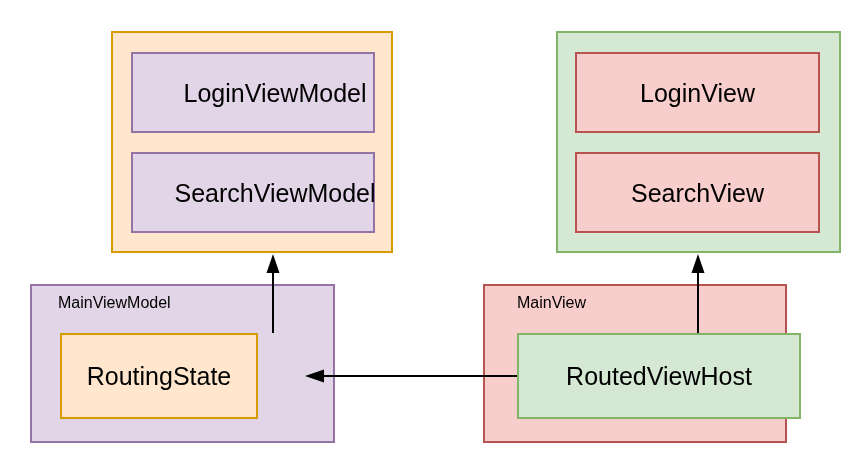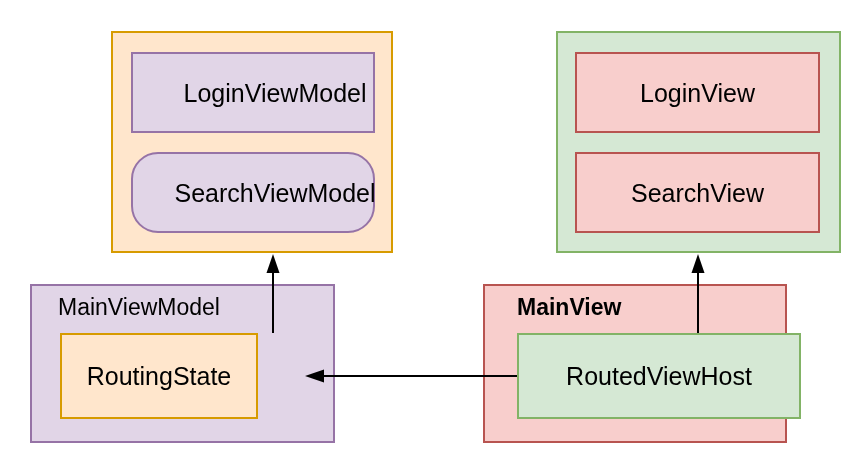--- a/index.html
+++ b/index.html
@@ -20,44 +20,44 @@
   .node {
     display: flex;
     align-items: center;
     justify-content: center;
     font-size: 25px;
     text-align: center;
     line-height: 1.2;
   }
   .group-label {
     position: absolute;
-    font-size: 23px;
+    font-size: 16px;
     white-space: nowrap;
   }
   
   .orange { background: #ffe6cc; border-color: #d79b00; }
   .purple { background: #e1d5e7; border-color: #9673a6; padding-left: 44px; }
   .green  { background: #d5e8d4; border-color: #82b366; }
   .red    { background: #f8cecc; border-color: #b85450; }
 
   
   #vm-group        { left: 111px; top: 31px;  width: 282px; height: 222px; }
   #login-vm        { left: 131px; top: 52px;  width: 244px; height: 81px; }
-  #search-vm       { left: 131px; top: 152px; width: 244px; height: 81px; border-radius: 27px; }
+  #search-vm       { left: 131px; top: 152px; width: 244px; height: 81px; }
 
   #view-group      { left: 556px; top: 31px;  width: 285px; height: 222px; }
   #login-view      { left: 575px; top: 52px;  width: 245px; height: 81px; }
   #search-view     { left: 575px; top: 152px; width: 245px; height: 81px; }
 
   #mainvm-group    { left: 30px;  top: 284px; width: 305px; height: 159px; }
   #mainvm-label    { left: 58px;  top: 294px; }
   #routing-state   { left: 60px;  top: 333px; width: 198px; height: 86px; }
 
   #mainview-group  { left: 483px; top: 284px; width: 304px; height: 159px; }
-  #mainview-label  { left: 517px; top: 294px; font-weight: bold; }
+  #mainview-label  { left: 517px; top: 294px; }
   #routed-viewhost { left: 517px; top: 333px; width: 284px; height: 86px; }
 
   #arrow-layer {
     position: absolute;
     left: 0; top: 0;
     width: 868px; height: 470px;
     pointer-events: none;
   }
   #arrow-layer .edge { stroke: #000000; stroke-width: 2px; }
   #arrow-layer .head { fill: #000000; stroke: none; }

